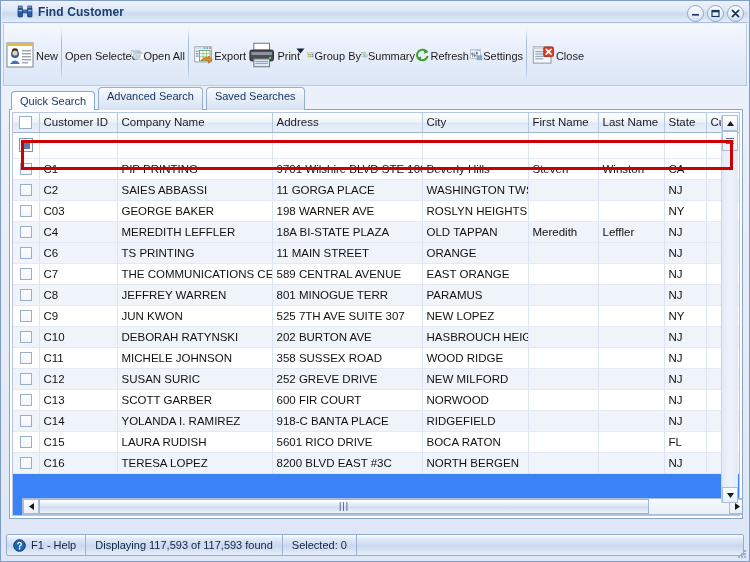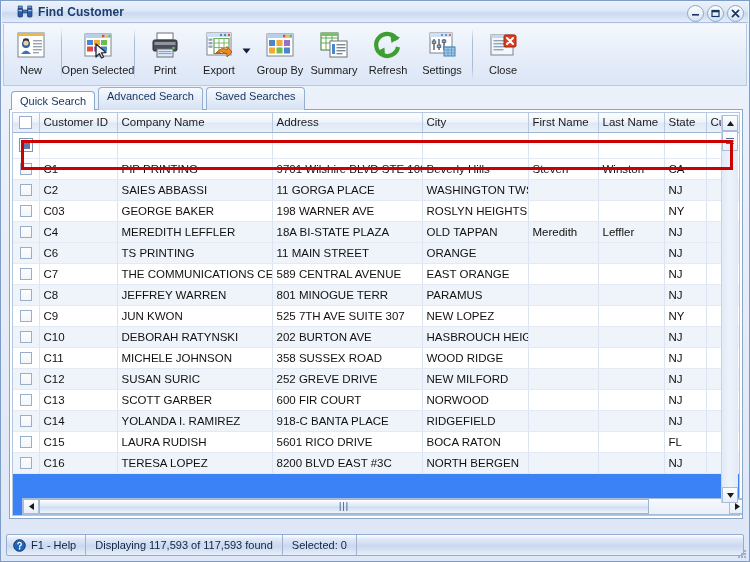--- a/index.html
+++ b/index.html
@@ -74,21 +74,21 @@
     display: flex;
     align-items: flex-start;
     box-sizing: border-box;
     padding-top: 1px;
   }
   .tb-btn {
     width: 54px;
     min-width: 54px;
     height: 58px;
     display: flex;
-    flex-direction: column;
+    flex-direction: row;
     align-items: center;
     justify-content: flex-start;
     padding-top: 4px;
     cursor: pointer;
     box-sizing: border-box;
   }
   .tb-btn.wide { width: 66px; min-width: 66px; }
   .tb-icon {
     width: 32px; height: 32px;
     display: block;
@@ -421,51 +421,69 @@
         <rect x="12" y="11" width="6" height="5" fill="#f0ab35"></rect>
         <rect x="19" y="11" width="6" height="5" fill="#6dbd4e"></rect>
         <rect x="5" y="17.5" width="6" height="5" fill="#e04b3a"></rect>
         <rect x="12" y="17.5" width="6" height="5" fill="#9c6fc4"></rect>
         <rect x="19" y="17.5" width="6" height="5" fill="#4a86d0"></rect>
         <path d="M14 15 L14 28 L17.3 24.6 L19.5 29 L21.6 28 L19.4 23.8 L24 23.6 Z" fill="#eef3fa" stroke="#20293a" stroke-width="1.3" stroke-linejoin="round"></path>
       </svg>
       <span class="tb-label">Open Selected</span>
     </div>
 
+    <div class="tb-btn">
+      <svg class="tb-icon" viewBox="0 0 32 32">
+        <rect x="2" y="4" width="20" height="16" fill="#ffffff" stroke="#7d838c" stroke-width="1"></rect>
+        <rect x="2" y="4" width="20" height="3" fill="#b9cfe8"></rect>
+        <rect x="6" y="8" width="20" height="16" fill="#ffffff" stroke="#7d838c" stroke-width="1"></rect>
+        <rect x="6" y="8" width="20" height="3" fill="#b9cfe8"></rect>
+        <rect x="16.5" y="8.6" width="2" height="1.9" fill="#e04b3a"></rect>
+        <rect x="19.3" y="8.6" width="2" height="1.9" fill="#f0c23d"></rect>
+        <rect x="22.1" y="8.6" width="2" height="1.9" fill="#6dbd4e"></rect>
+        <rect x="10" y="12" width="24" height="16" fill="#ffffff" stroke="#7d838c" stroke-width="1"></rect>
+        <rect x="10" y="12" width="17" height="3" fill="#b9cfe8"></rect>
+        <rect x="11.5" y="16.5" width="14" height="1.3" fill="#8fa3bb"></rect>
+        <rect x="11.5" y="19" width="14" height="1.3" fill="#8fa3bb"></rect>
+        <rect x="11.5" y="21.5" width="14" height="1.3" fill="#8fa3bb"></rect>
+        <rect x="11.5" y="24" width="10" height="1.3" fill="#8fa3bb"></rect>
+      </svg>
+      <span class="tb-label">Open All</span>
+    </div>
 
     <div class="tb-sep"></div>
-
-    <div class="tb-btn">
-      <svg class="tb-icon" viewBox="0 0 32 32">
-        <rect x="8" y="4" width="16" height="7" fill="#ffffff" stroke="#6b7078" stroke-width="1"></rect>
-        <rect x="4" y="11" width="24" height="11" rx="1.6" fill="#4a4f57" stroke="#2a2d33" stroke-width="1"></rect>
-        <rect x="5.5" y="13" width="21" height="3" fill="#8f959e"></rect>
-        <circle cx="24.5" cy="19" r="1.2" fill="#63d35b"></circle>
-        <rect x="8" y="20" width="16" height="8" fill="#dfeaf6" stroke="#6b7078" stroke-width="1"></rect>
-        <rect x="9.5" y="22" width="13" height="1.1" fill="#8fa3bb"></rect>
-        <rect x="9.5" y="24" width="13" height="1.1" fill="#8fa3bb"></rect>
-      </svg>
-      <span class="tb-label">Print</span>
-    </div>
 
     <div class="tb-btn">
       <svg class="tb-icon" viewBox="0 0 32 32">
         <rect x="4" y="4" width="24" height="22" fill="#ffffff" stroke="#7d838c" stroke-width="1"></rect>
         <rect x="4" y="4" width="24" height="4" fill="#cfe0f2"></rect>
         <circle cx="18" cy="6" r="1.2" fill="#4a86d0"></circle>
         <circle cx="22" cy="6" r="1.2" fill="#4a86d0"></circle>
         <circle cx="26" cy="6" r="1.2" fill="#e04b3a"></circle>
         <rect x="5.5" y="9.5" width="4" height="2.3" fill="#8fa3bb"></rect>
         <rect x="5.5" y="13" width="4" height="2.3" fill="#8fa3bb"></rect>
         <rect x="5.5" y="16.5" width="4" height="2.3" fill="#8fa3bb"></rect>
         <rect x="11" y="9.5" width="15" height="15" fill="#ffffff" stroke="#4c8a3f" stroke-width="1"></rect>
         <path d="M11 9.5 H26 M11 14 H26 M11 18.5 H26 M16 9.5 V24.5 M21 9.5 V24.5" stroke="#6fb35c" stroke-width="0.9"></path>
         <path d="M13 24 q6 -7 11 -3 l0 -3.5 l5 5.5 l-5 5 l0 -3.5 q-5 -3 -11 -0.5 z" fill="#f08b1d" stroke="#b05f0c" stroke-width="1"></path>
       </svg>
       <span class="tb-label">Export</span>
+    </div>
+
+    <div class="tb-btn">
+      <svg class="tb-icon" viewBox="0 0 32 32">
+        <rect x="8" y="4" width="16" height="7" fill="#ffffff" stroke="#6b7078" stroke-width="1"></rect>
+        <rect x="4" y="11" width="24" height="11" rx="1.6" fill="#4a4f57" stroke="#2a2d33" stroke-width="1"></rect>
+        <rect x="5.5" y="13" width="21" height="3" fill="#8f959e"></rect>
+        <circle cx="24.5" cy="19" r="1.2" fill="#63d35b"></circle>
+        <rect x="8" y="20" width="16" height="8" fill="#dfeaf6" stroke="#6b7078" stroke-width="1"></rect>
+        <rect x="9.5" y="22" width="13" height="1.1" fill="#8fa3bb"></rect>
+        <rect x="9.5" y="24" width="13" height="1.1" fill="#8fa3bb"></rect>
+      </svg>
+      <span class="tb-label">Print</span>
     </div>
 
     <div class="tb-drop">
       <svg width="9" height="6" viewBox="0 0 9 6">
         <path d="M0.5 0.5 L8.5 0.5 L4.5 5.5 Z" fill="#12203a"></path>
       </svg>
     </div>
 
     <div class="tb-btn">
       <svg class="tb-icon" viewBox="0 0 32 32">

